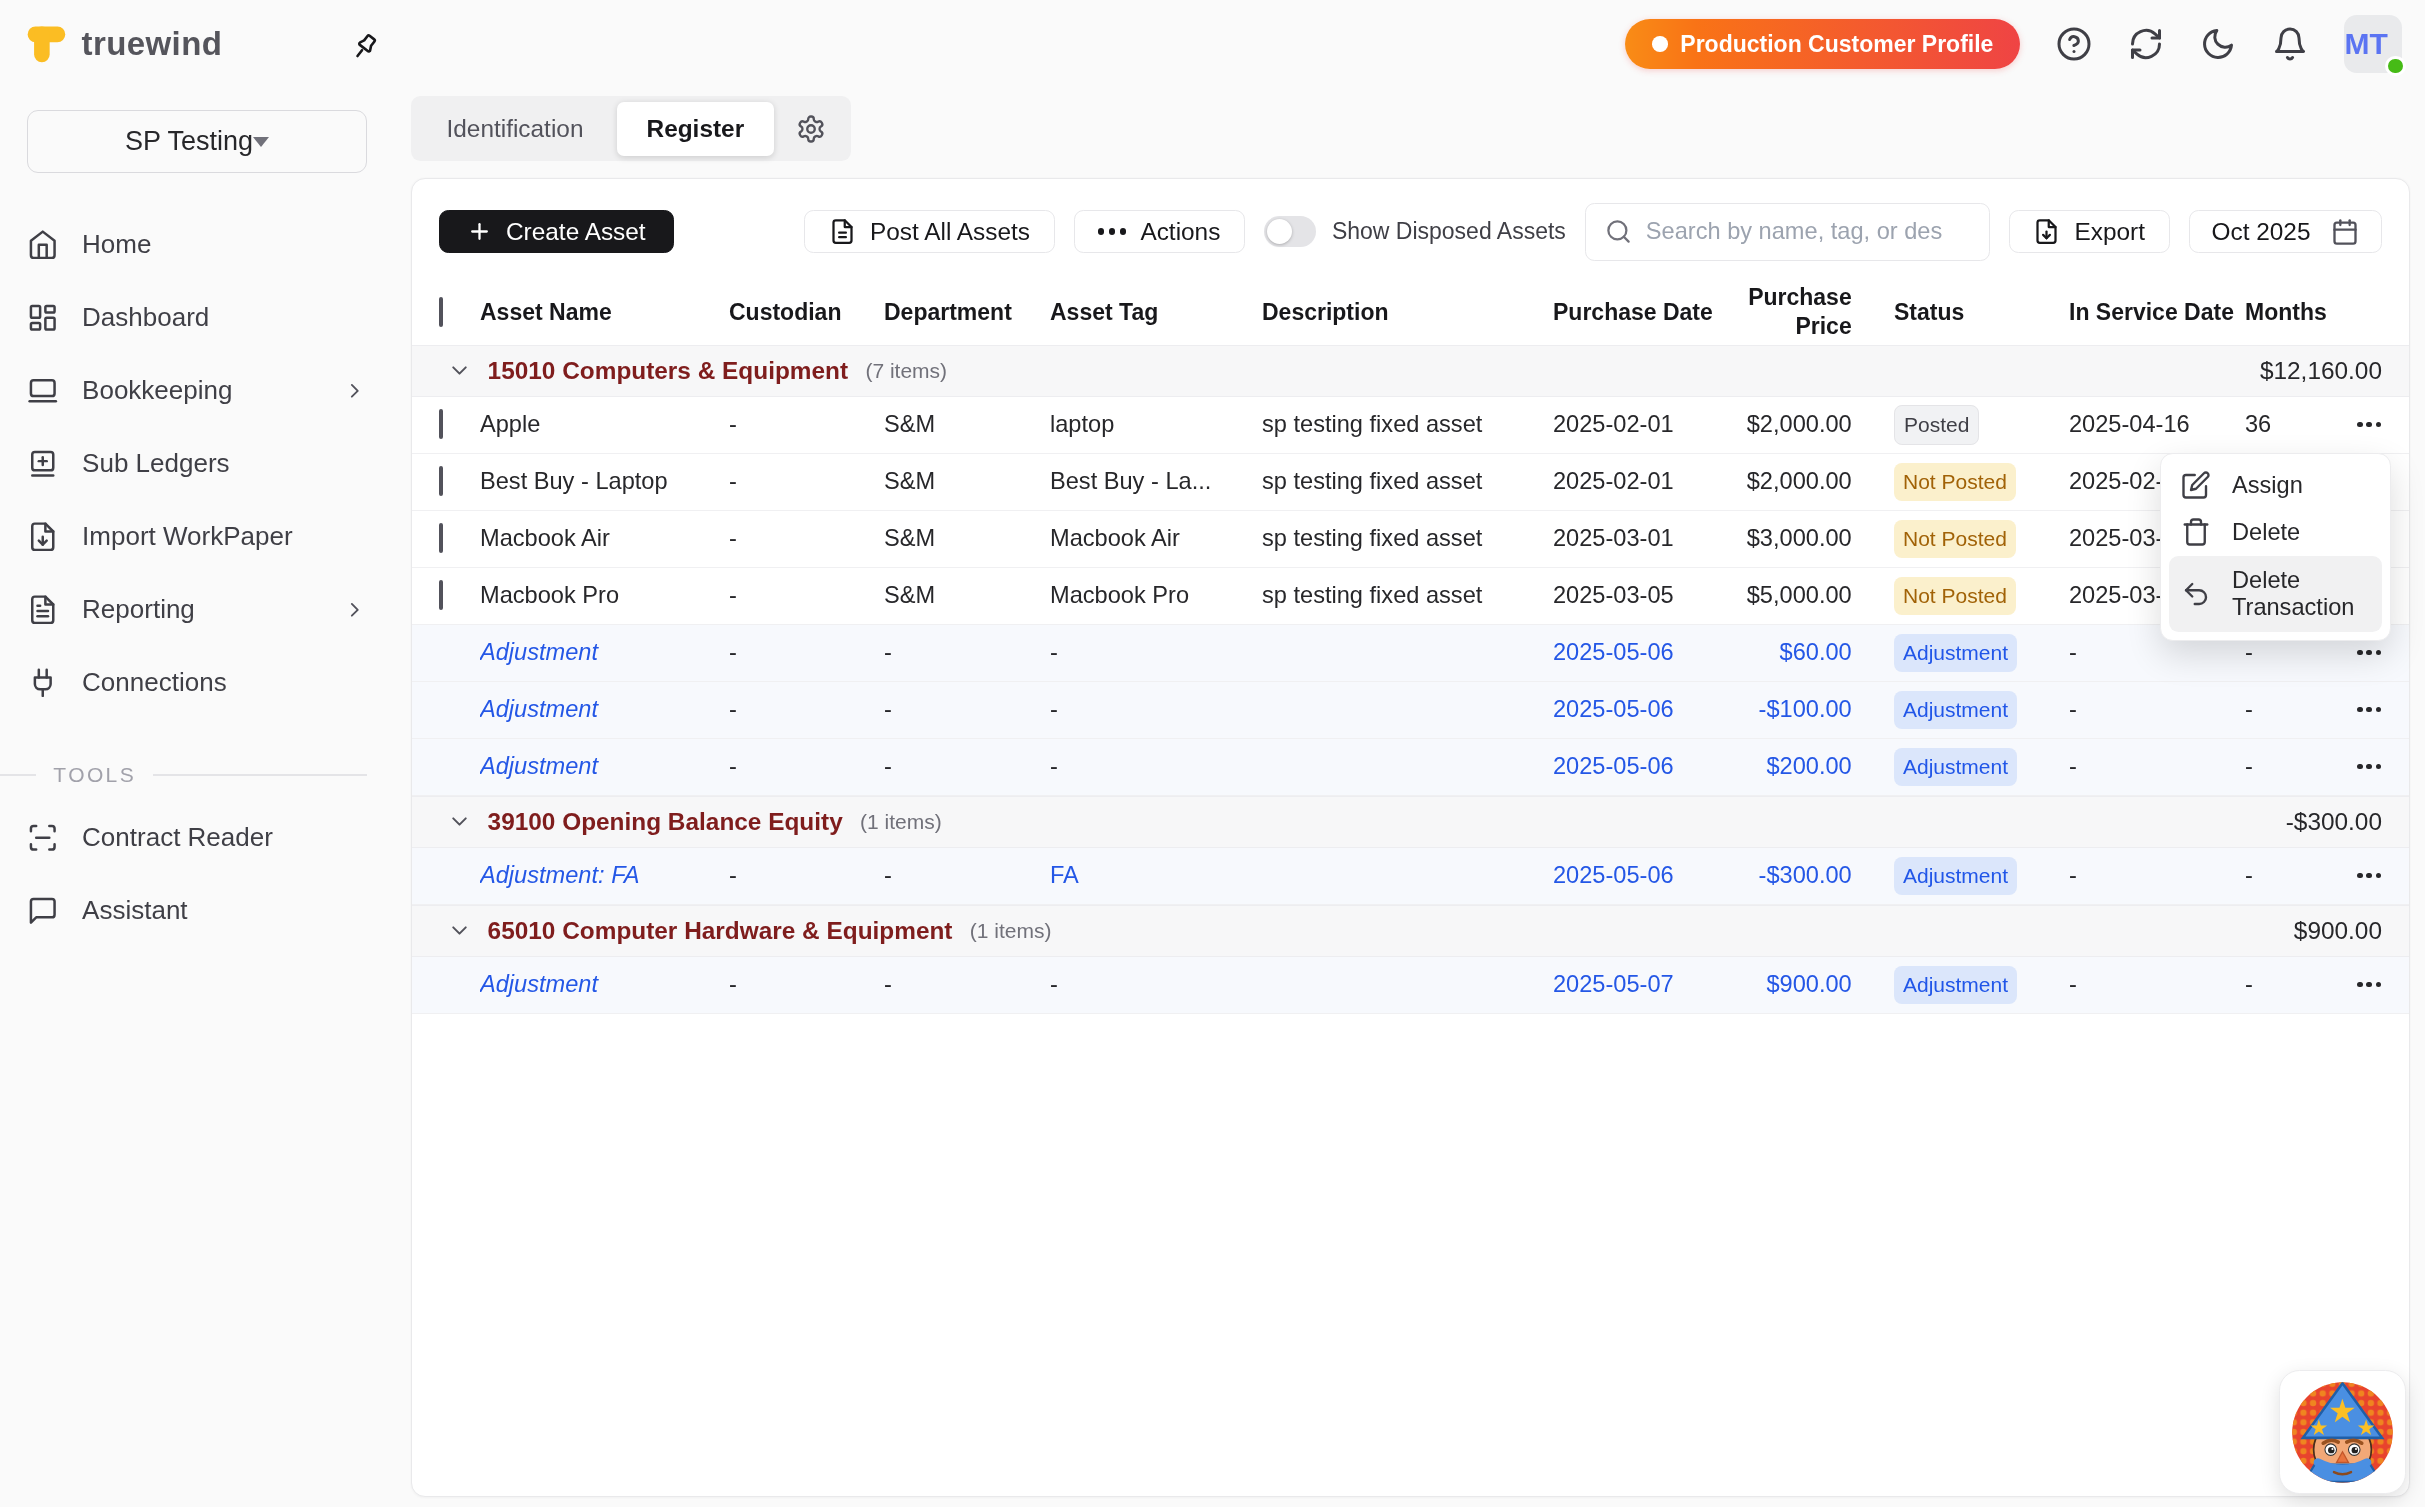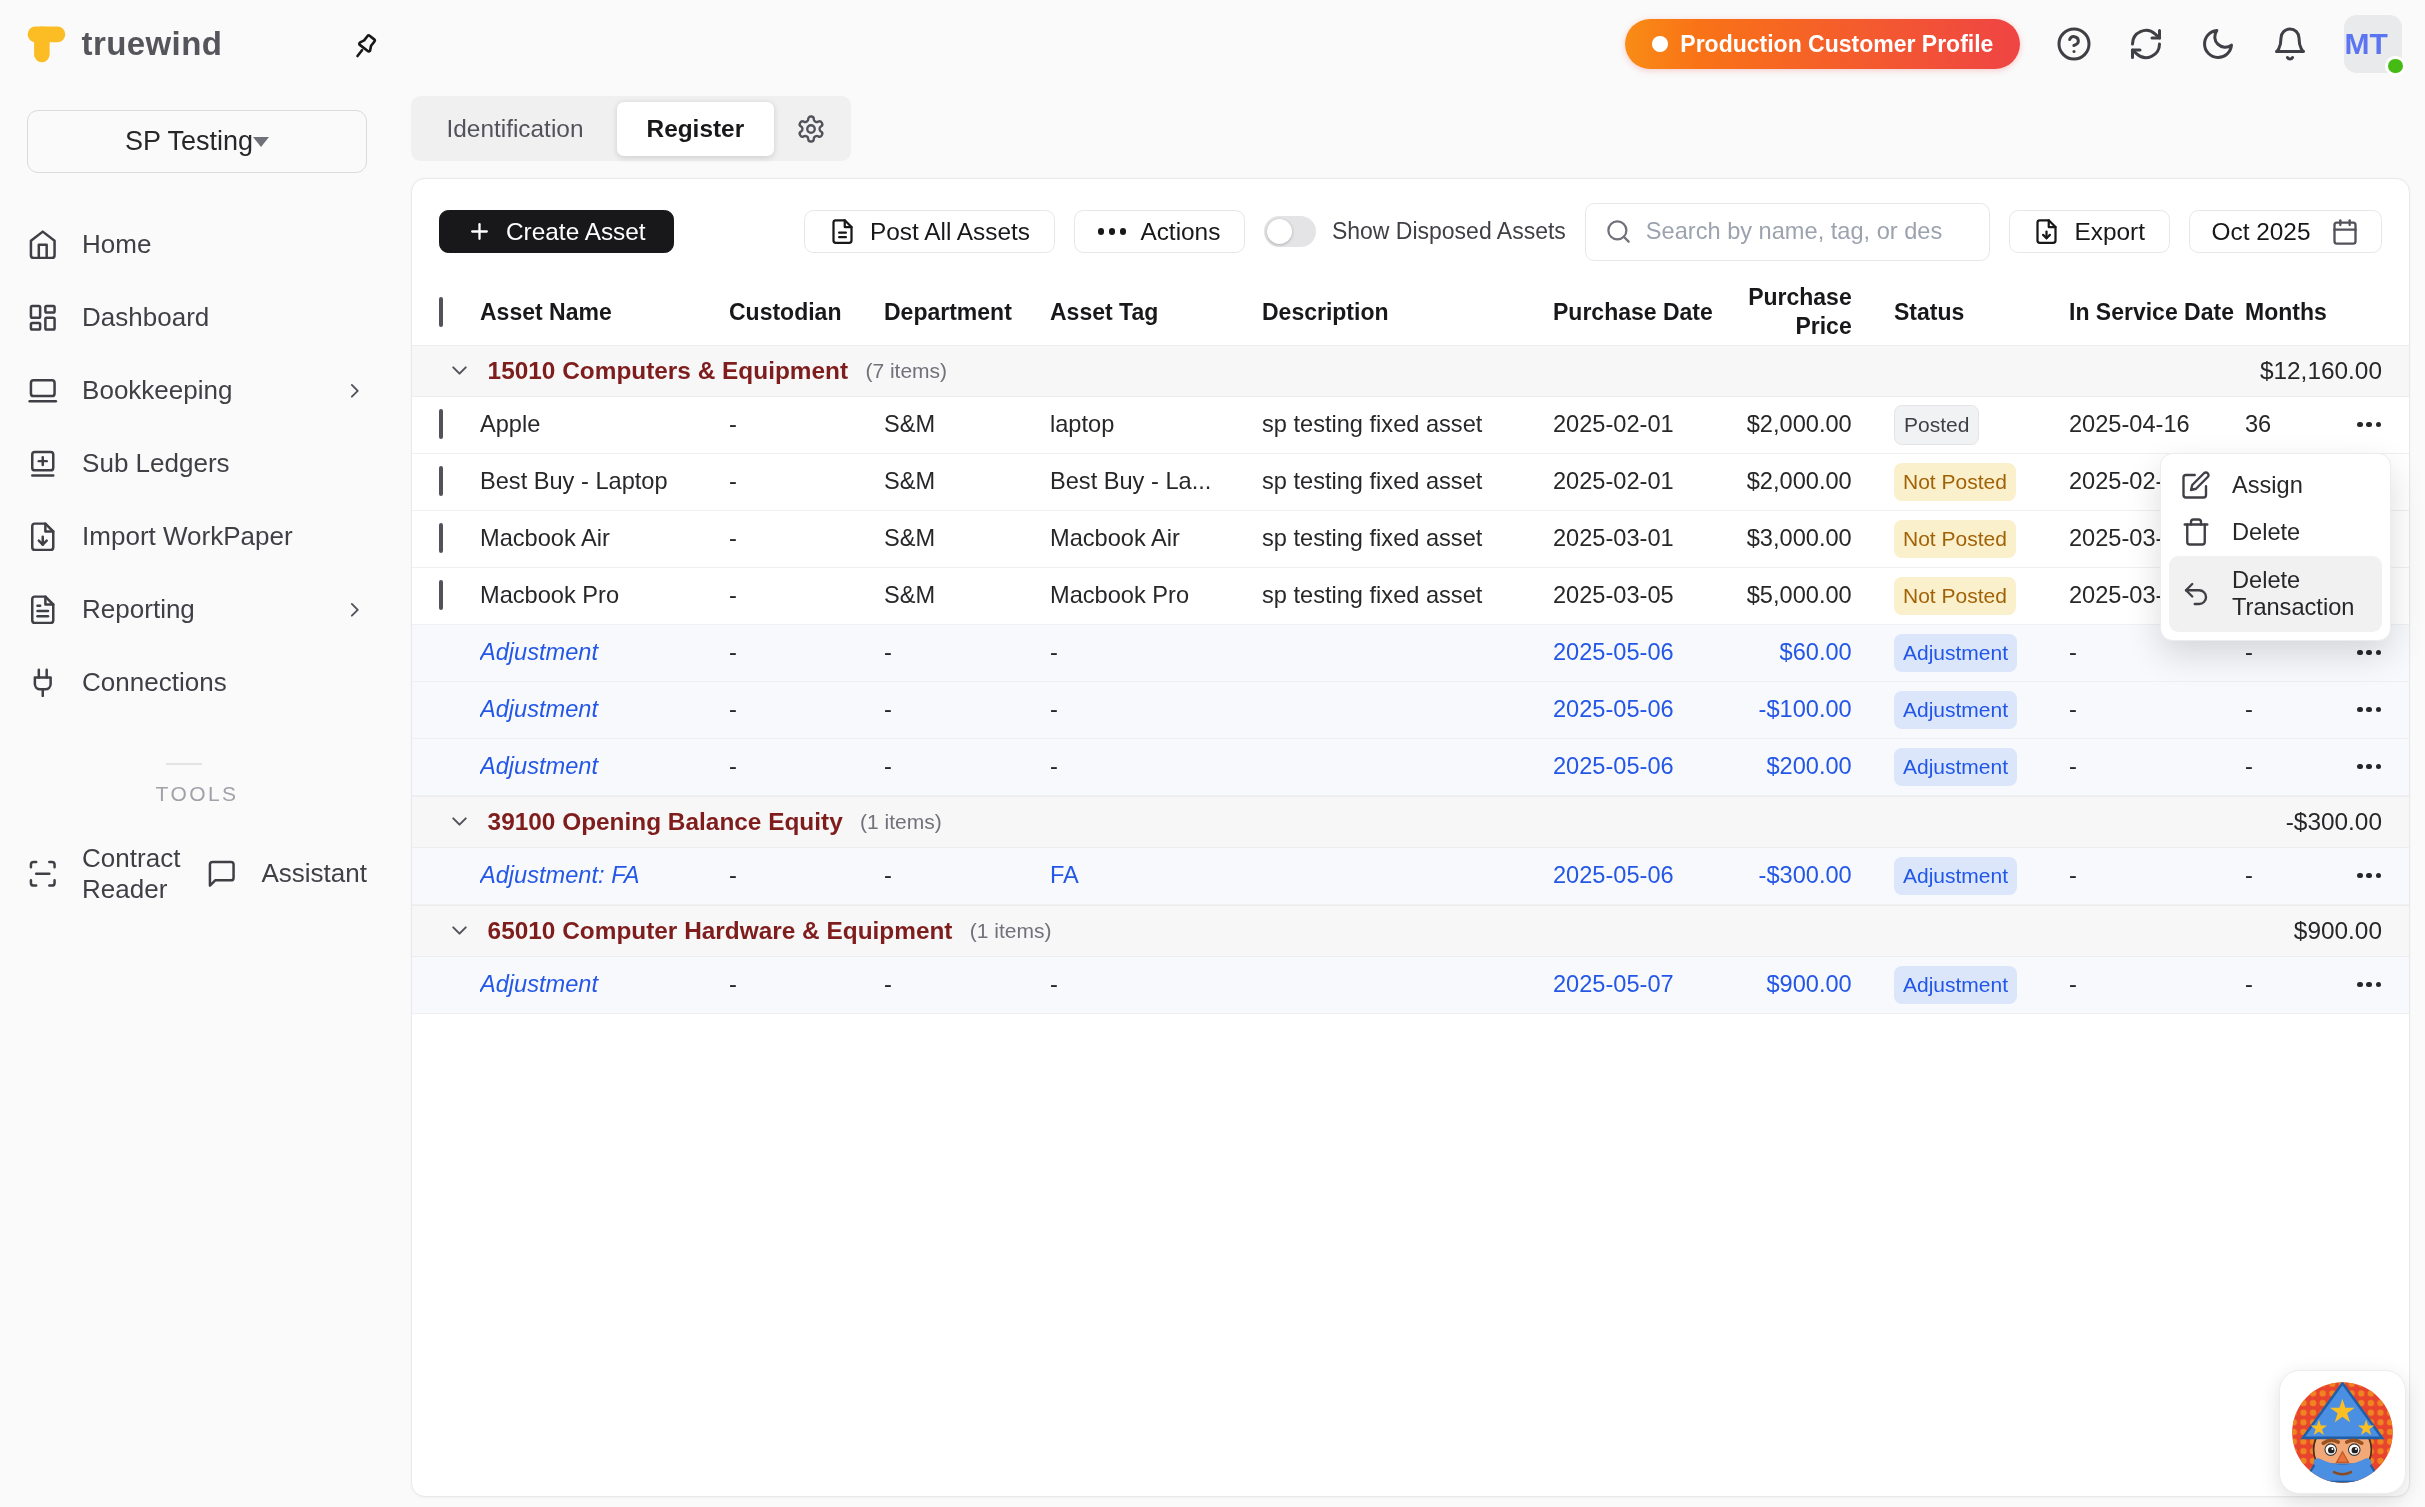--- a/index.html
+++ b/index.html
@@ -32,25 +32,25 @@
   
   .sidebar{ position:absolute; left:0; top:88px; bottom:0; width:397px; padding:22px 30px 0 27px; }
   .company-select{ width:100%; height:63px; border:1.6px solid #dadade; border-radius:11px; background:transparent;
     display:flex; align-items:center; justify-content:center; padding:0 22px; cursor:pointer; }
   .company-select .label{ font-size:27px; color:#27272a; }
   .caret-down{ width:0; height:0; border-left:8.7px solid transparent; border-right:8.7px solid transparent; border-top:10.2px solid #71717a; }
   .nav{ margin-top:35px; display:flex; flex-direction:column; }
   .nav-item{ height:73px; display:flex; align-items:center; gap:23.6px; color:#3f3f46; font-size:26px; cursor:pointer; background:none; border:none; text-align:left; }
   .nav-item .lbl{ flex:1; }
   .nav-item .chev{ color:#52525b; }
-  .tools-head{ margin-top:44px; display:flex; align-items:center; gap:17.3px; color:#a1a1aa; font-size:21px; letter-spacing:2.4px;flex-direction:column; }
+  .tools-head{ margin-top:44px; display:flex; align-items:center; gap:17.3px; color:#a1a1aa; font-size:21px; letter-spacing:2.4px; }
   .tools-head .line{ height:1.6px; background:#e4e4e7; }
   .tools-head .line.l{ width:36px; margin-left:-27px; }
   .tools-head .line.r{ flex:1; }
-  .tools-nav{ margin-top:14px; display:flex; flex-direction:row; }
+  .tools-nav{ margin-top:14px; display:flex; flex-direction:column; }
 
   
   .tabs-wrap{ position:absolute; left:411px; top:96px; height:65px; display:flex; }
   .tabs{ display:flex; align-items:center; background:#f0f0f1; border-radius:9.4px; padding:5.5px; gap:3.1px; }
   .tab{ height:54px; display:flex; align-items:center; padding:0 30px; font-size:24.4px; color:#52525b; border:none; background:none; border-radius:7px; cursor:pointer; }
   .tab.active{ background:#fff; color:#18181b; font-weight:700; box-shadow:0 1.6px 6.3px rgba(0,0,0,.14); }
   .tab-gear{ padding:0 19px; background:none; border:none; color:#52525b; cursor:pointer; }
 
   
   .card{ position:absolute; left:411px; top:178px; width:1999px; bottom:11px; background:#fff;

